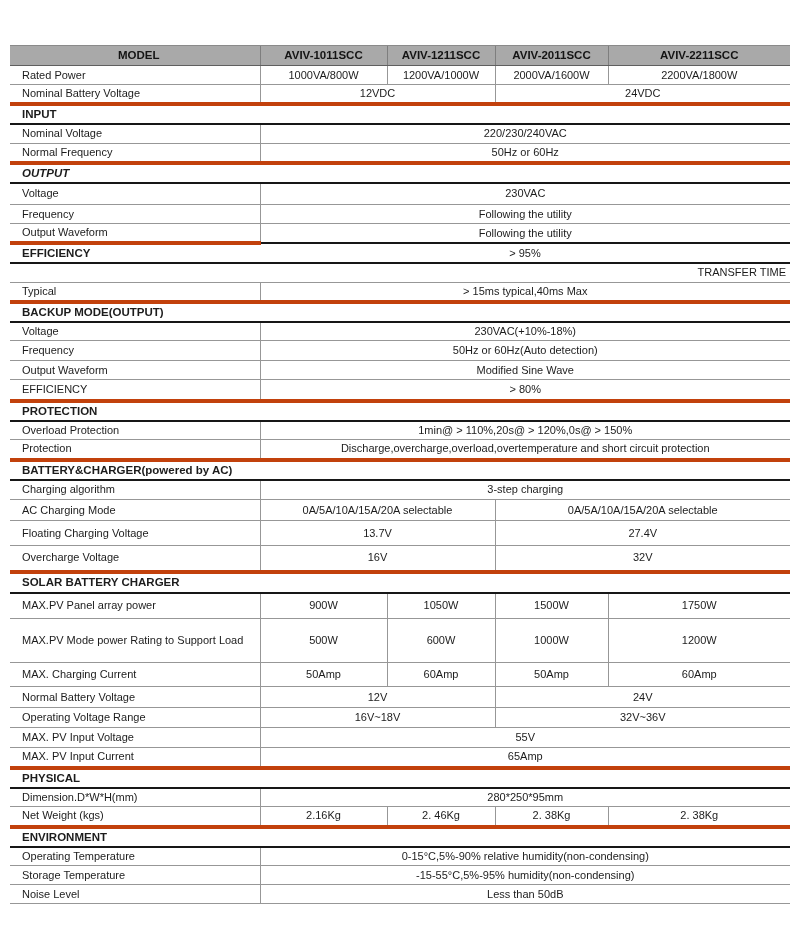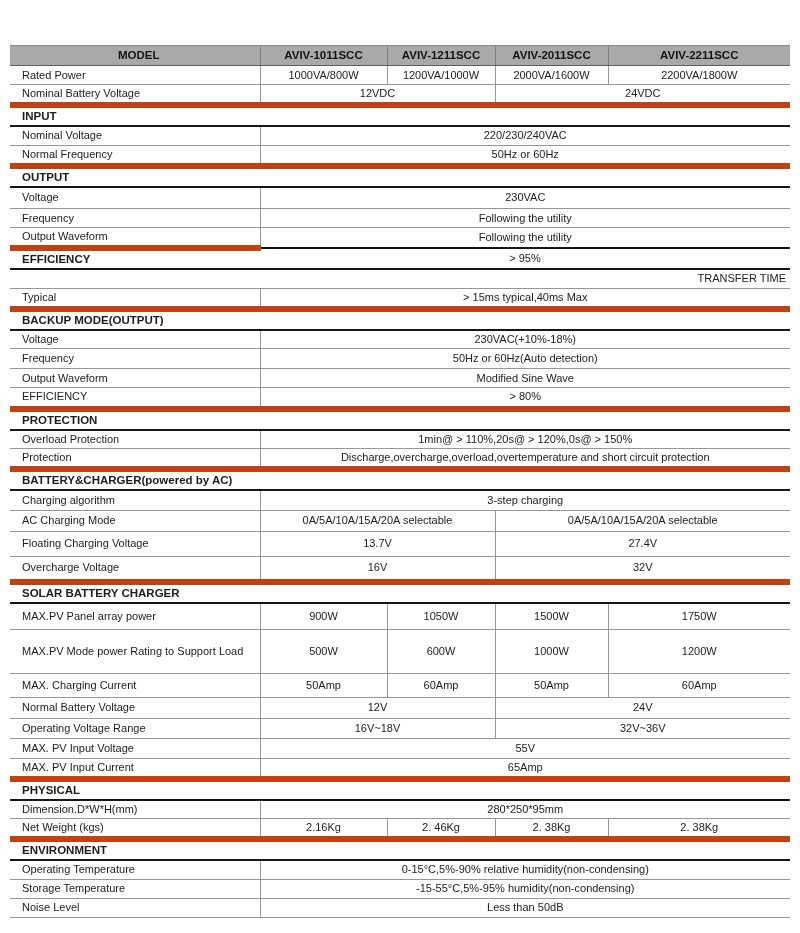--- a/index.html
+++ b/index.html
@@ -52,21 +52,21 @@
   }
   td.cell-val {
     text-align: center;
     border-left: 1px solid #979797;
   }
   td.section-label {
     font-weight: 700;
     font-size: 11.5px;
     text-align: left;
     padding-left: 12px;
-    border-top: 6px solid #c2410c;
+    border-top: 4px solid #c2410c;
     border-bottom: 2px solid #171717;
   }
   td.section-value {
     text-align: center;
     border-top: 2px solid #171717;
     border-bottom: 2px solid #171717;
   }
   td.subsection-label {
     text-align: right;
     padding-left: 12px;
@@ -110,21 +110,21 @@
           <td class="section-label" colspan="5">INPUT</td>
         </tr>
         <tr style="height: 19px;">
           <td class="row-label" colspan="1">Nominal Voltage</td>
           <td class="cell-val" colspan="4">220/230/240VAC</td>
         </tr>
         <tr style="height: 19px;">
           <td class="row-label" colspan="1">Normal Frequency</td>
           <td class="cell-val" colspan="4">50Hz or 60Hz</td>
         </tr>
-        <tr style="height: 19px;">
+        <tr style="height: 19px; font-style: italic;">
           <td class="section-label" colspan="5">OUTPUT</td>
         </tr>
         <tr style="height: 22px;">
           <td class="row-label" colspan="1">Voltage</td>
           <td class="cell-val" colspan="4">230VAC</td>
         </tr>
         <tr style="height: 19px;">
           <td class="row-label" colspan="1">Frequency</td>
           <td class="cell-val" colspan="4">Following the utility</td>
         </tr>

